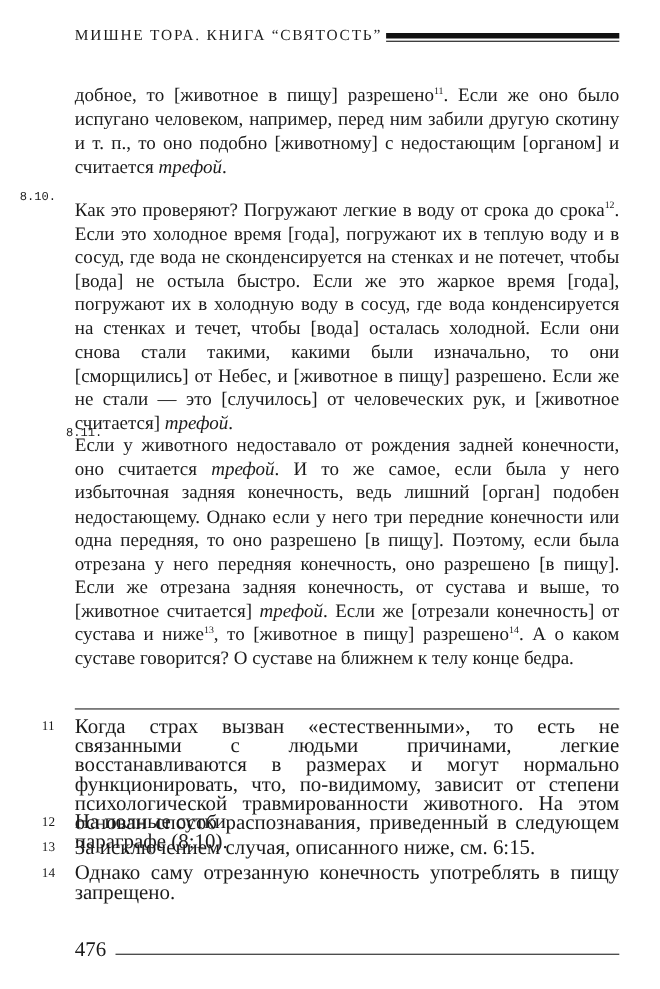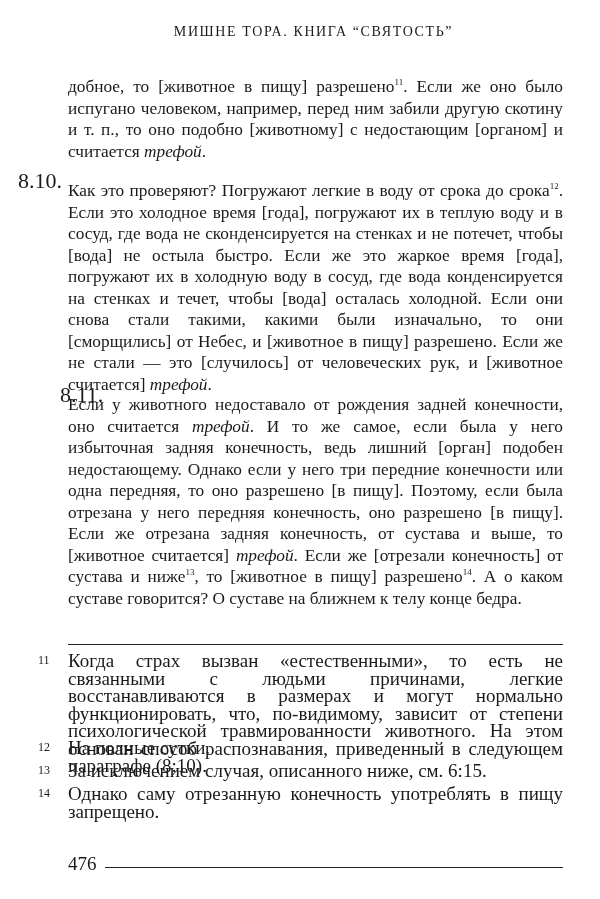--- a/index.html
+++ b/index.html
@@ -3,21 +3,21 @@
   <meta charset="utf-8">
   <style>
     html, body { margin: 0; padding: 0; background: #ffffff; }
     body {
       width: 600px; height: 899px; position: relative; overflow: hidden;
       font-family: "DejaVu Serif", "Liberation Serif", serif;
       color: #1a1a1a;
     }
     .header {
       position: absolute; left: 68px; top: 24px; width: 495px; height: 18px;
-      display: flex; align-items: center; flex-direction: column;
+      display: flex; align-items: center;
     }
     .header-title {
       font-family: "Liberation Serif", serif;
       font-size: 14px; letter-spacing: 1.6px; white-space: nowrap;
       font-variant: small-caps; text-transform: uppercase;
       margin-right: 4px;
     }
     .header-rule {
       flex: 1; height: 8px; position: relative; margin-top: 2px;
     }
@@ -26,22 +26,22 @@
 
     .body-text {
       position: absolute; left: 68px; width: 495px;
       font-family: "Liberation Serif", serif;
       font-size: 17.3px; line-height: 21.5px; text-align: justify; margin-top: 10px;
     }
     .body-text i { font-style: italic; }
     sup.fn { font-size: 9px; vertical-align: super; line-height: 0; }
     .para-num {
       position: absolute; left: 18px;
-      font-family: Liberation Serif, serif;
-      font-size: 22px; line-height: 21.5px; text-align: center;
+      font-family: Liberation Mono, monospace;
+      font-size: 11px; line-height: 21.5px; text-align: center;
     }
 
     .fn-rule { position: absolute; left: 68px; width: 495px; top: 644px; height: 1px; background: #222; }
     .footnote {
       position: absolute; left: 68px; width: 495px;
       font-family: "Liberation Serif", serif;
       font-size: 19px; line-height: 17.5px; text-align: justify;
     }
     .fn-num {
       position: absolute; left: 38px;

